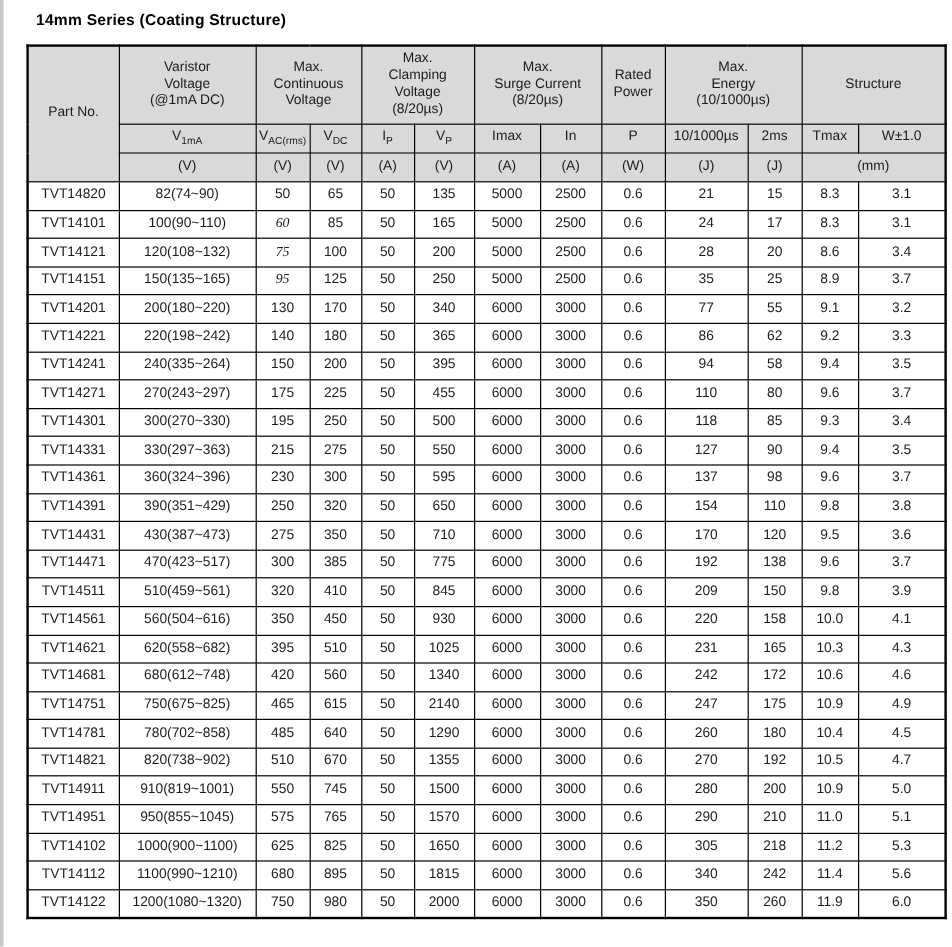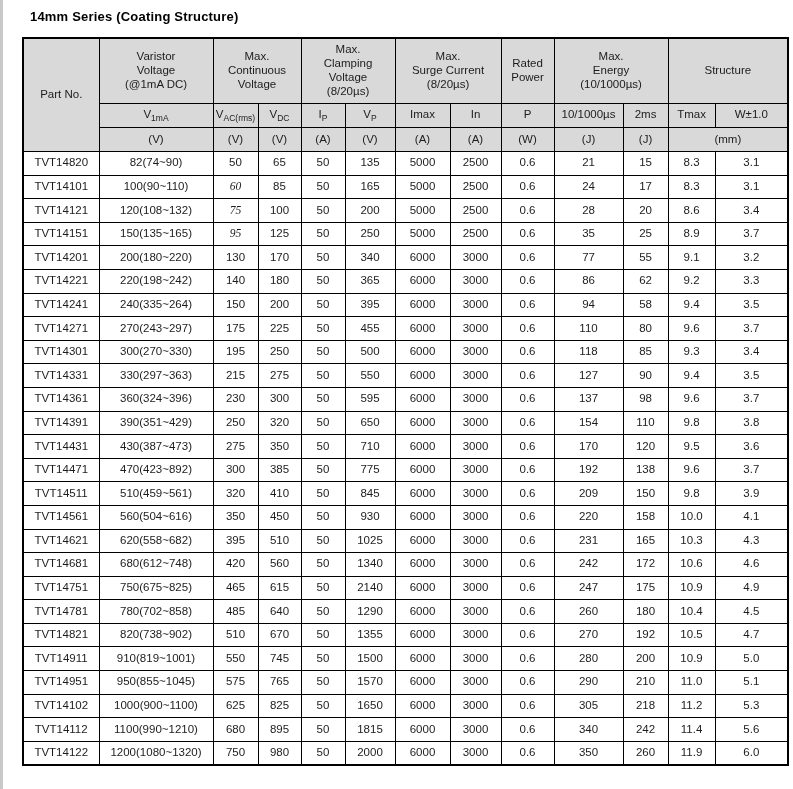--- a/index.html
+++ b/index.html
@@ -320,21 +320,21 @@
         <td>6000</td>
         <td>3000</td>
         <td>0.6</td>
         <td>170</td>
         <td>120</td>
         <td>9.5</td>
         <td>3.6</td>
       </tr>
       <tr>
         <td>TVT14471</td>
-        <td>470(423~892)</td>
+        <td>470(423~517)</td>
         <td>300</td>
         <td>385</td>
         <td>50</td>
         <td>775</td>
         <td>6000</td>
         <td>3000</td>
         <td>0.6</td>
         <td>192</td>
         <td>138</td>
         <td>9.6</td>

